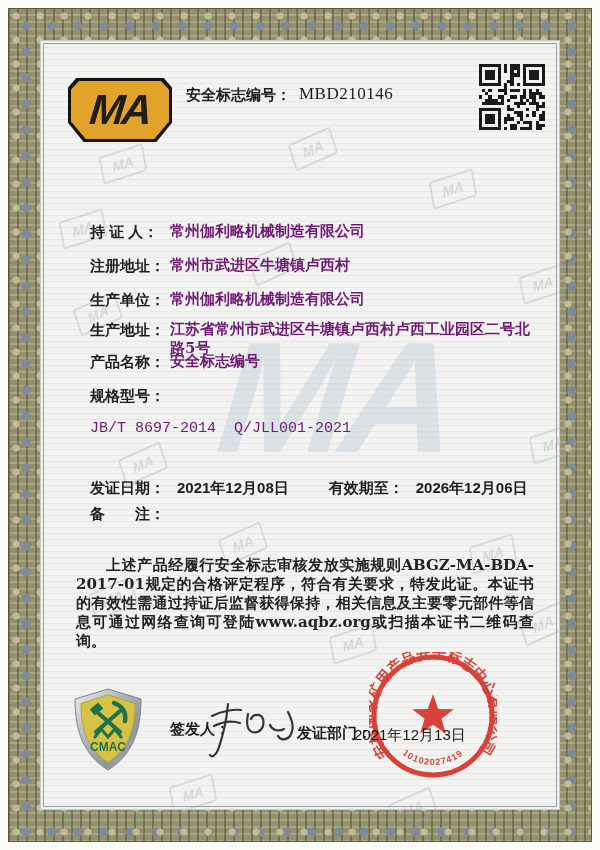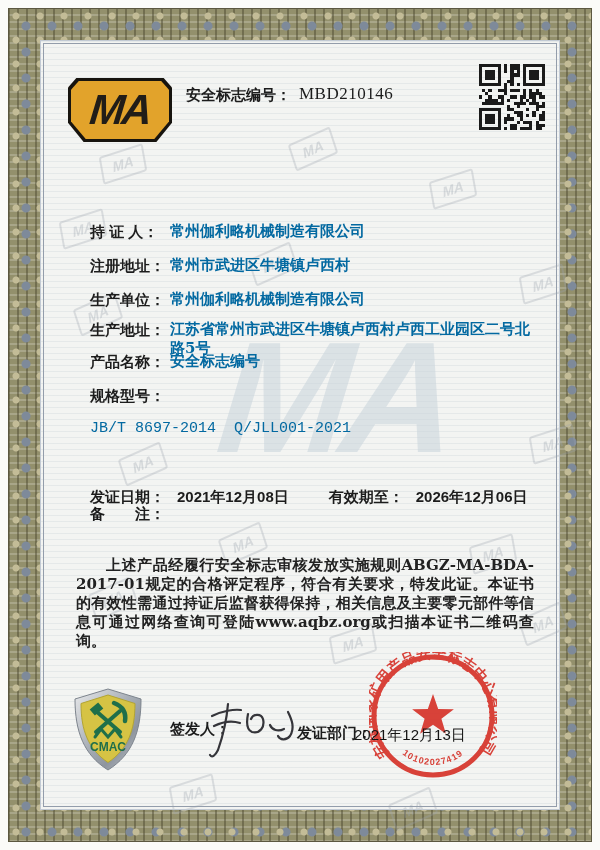--- a/index.html
+++ b/index.html
@@ -47,27 +47,27 @@
   .certno-val{position:absolute;left:299px;top:84px;font-size:17px;font-weight:500;
       font-family:"Liberation Serif",serif;letter-spacing:.5px;}
   .qr{position:absolute;left:479px;top:64px;width:66px;height:66px;}
   .title{position:absolute;left:0;top:139px;width:100%;text-align:center;font-size:33px;
       font-weight:900;letter-spacing:4px;color:#151515;}
   
   .frow{position:absolute;left:90px;width:444px;font-size:15px;line-height:19px;
       display:flex;align-items:flex-start;}
   .frow .lab{flex:0 0 auto;min-width:80px;font-weight:600;color:#1d1d1d;}
   .frow .val{flex:1 1 auto;font-family:"DejaVu Serif","Liberation Serif",serif;
-      font-weight:600;color:#0369a1;white-space:pre-wrap;}
+      font-weight:600;color:#701a75;white-space:pre-wrap;}
   .frow.long .lab{min-width:0;margin-right:22px;}
   .r1{top:222px}.r2{top:256px}.r3{top:290px}.r4{top:320px}.r5{top:352px}
   .r6{top:386px}.r7{top:419px}.r8{top:444px}
   .r6 .val{font-family:"Liberation Sans",sans-serif;font-weight:700;}
   .r7 .val{font-family:Liberation Mono, monospace;font-weight:500;}
-  .dates{position:absolute;left:90px;top:479px;width:450px;font-size:15px;display:flex;margin-top:9px;}
+  .dates{position:absolute;left:90px;top:479px;width:450px;font-size:15px;display:flex;}
   .dates .lab{font-weight:600;}
   .dates .val{font-weight:600;margin-left:12px;}
   .dates .sp{width:40px;}
   .remark{position:absolute;left:90px;top:505px;font-size:15px;font-weight:600;}
   
   .statement{position:absolute;left:76px;top:556px;width:458px;font-size:15px;
       line-height:19px;text-align:justify;text-indent:2em;font-weight:600;
       font-family:"DejaVu Serif","Liberation Serif",serif;color:#222;}
   
   .cmac{position:absolute;left:70px;top:688px;}

